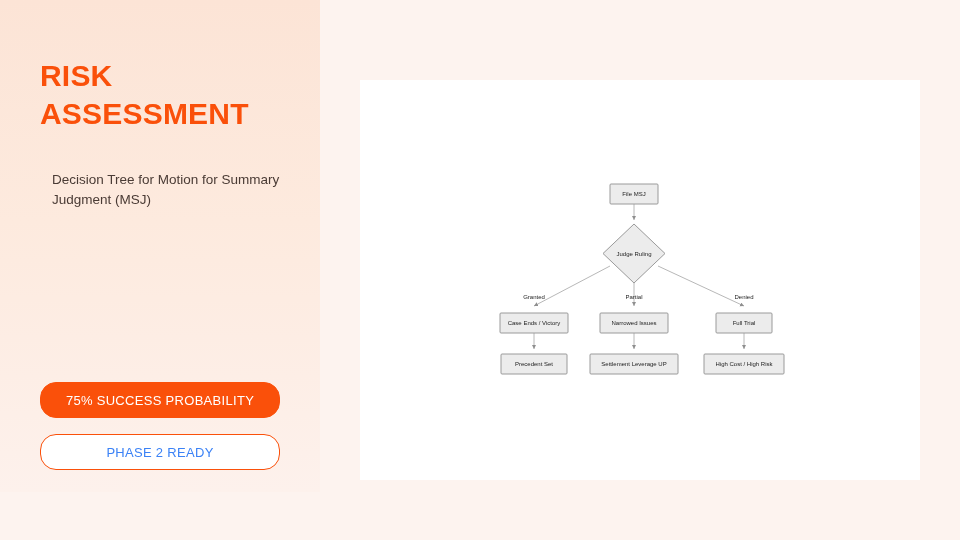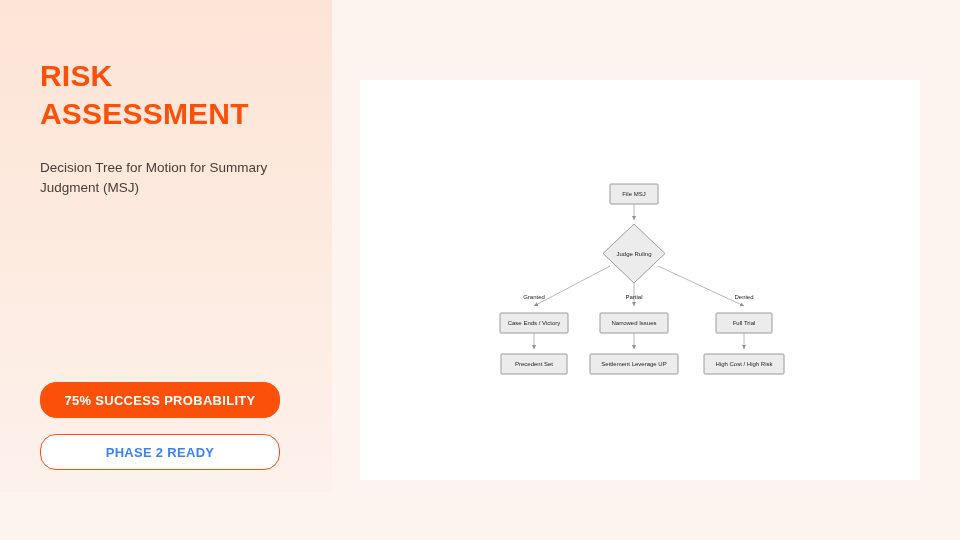--- a/index.html
+++ b/index.html
@@ -16,21 +16,20 @@
   }
 
   
   #left-panel {
     position: absolute;
     left: 0;
     top: 0;
     width: 320px;
     height: 492px;
     background: linear-gradient(to bottom, #fce4d6 0%, #fdeade 45%, #fdf1ec 100%);
-    padding-left: 12px;
   }
 
   #page-title {
     position: absolute;
     left: 40px;
     top: 57px;
     width: 250px;
     font-size: 30px;
     line-height: 38px;
     font-weight: bold;
@@ -41,35 +40,35 @@
   }
 
   #page-subtitle {
     position: absolute;
     left: 40px;
     top: 158px;
     width: 245px;
     font-size: 13.5px;
     line-height: 20px;
     color: #4a3b35;
-    margin: 0;
+    margin: 12px;
   }
 
   .pill {
     position: absolute;
     left: 40px;
     width: 240px;
     height: 36px;
     box-sizing: border-box;
     border-radius: 16px;
     display: flex;
     align-items: center;
     justify-content: center;
     font-size: 13px;
-    font-weight: bold;
+    font-weight: normal;
     letter-spacing: 0.3px;
     text-transform: uppercase;
   }
 
   #success-badge {
     top: 382px;
     background: #fa500a;
     color: #ffffff;
     border: 1px solid #fa500a;
   }

